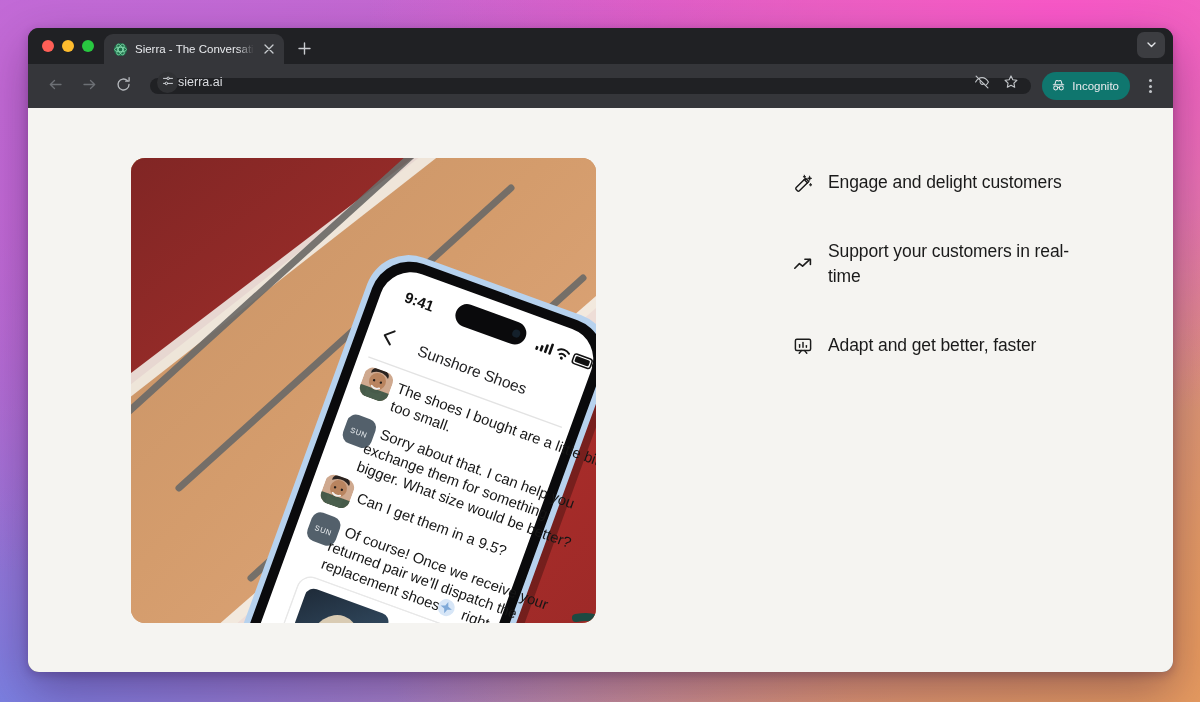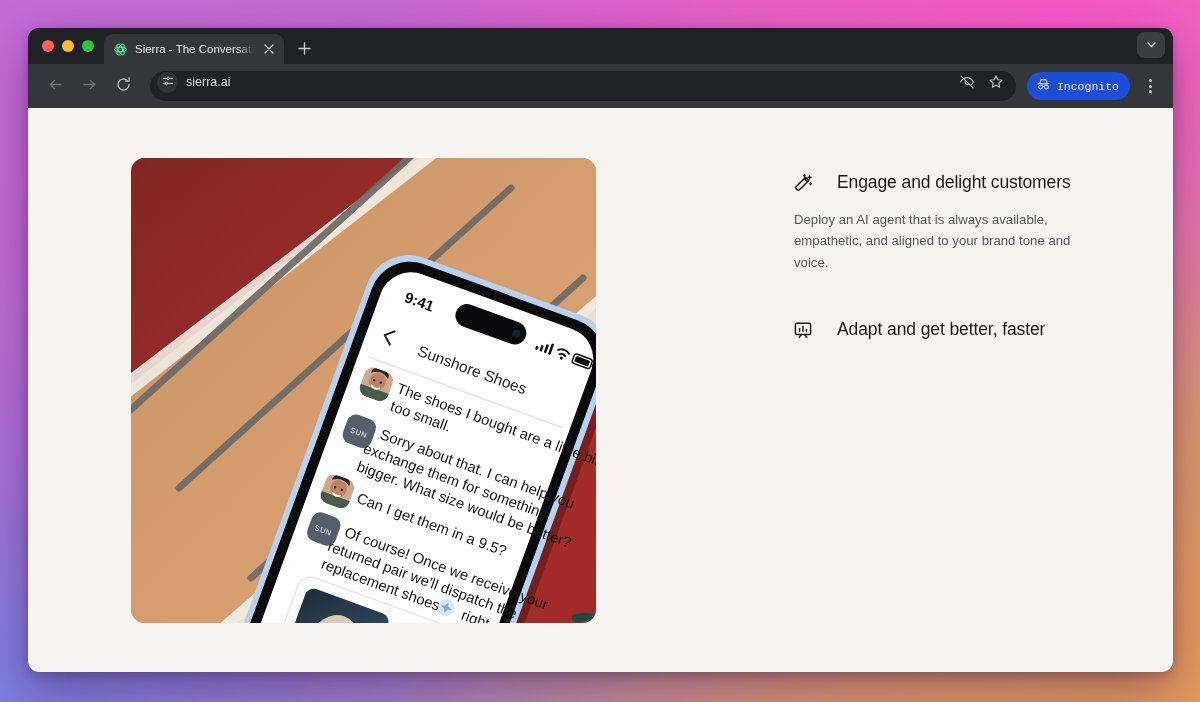--- a/index.html
+++ b/index.html
@@ -105,44 +105,43 @@
   }
   .navbtn {
     width: 30px; height: 30px; border-radius: 50%;
     display: flex; align-items: center; justify-content: center;
     color: #b6b9bd;
   }
   .navbtn.disabled { color: #6d7075; }
 
   .omnibox {
     flex: 1 1 auto;
-    height: 30px;
+    height: 16px;
     margin-left: 8px;
     background: #202124;
     border-radius: 15px;
     display: flex;
     align-items: center;
     padding: 0 8px 8px 7px;
-    gap: 8px;
     min-width: 0;
   }
   .site-chip {
     width: 21px; height: 21px; border-radius: 50%;
     background: #303134;
     display: flex; align-items: center; justify-content: center;
     flex: 0 0 21px;
   }
   .url { font-size: 12.5px; color: #dadce0; white-space: nowrap; overflow: hidden; }
   .omni-right { margin-left: auto; display: flex; align-items: center; gap: 9px; padding-right: 2px; }
   .omni-icon { width: 20px; height: 20px; display: flex; align-items: center; justify-content: center; color: #c2c5c9; }
 
   .incognito-pill {
-    height: 28px; border-radius: 14px; background: #1d4ed8;
+    height: 28px; border-radius: 14px; background: #0f766e;
     display: flex; align-items: center; gap: 6px;
-    padding: 0 11px 0 9px; margin-left: 7px; font-family: Liberation Mono, monospace;
+    padding: 0 11px 0 9px; margin-left: 7px;
   }
   .incognito-pill span { font-size: 11.5px; color: #e8eaed; white-space: nowrap; }
   .kebab {
     width: 26px; height: 28px; margin-left: 3px;
     display: flex; flex-direction: column; align-items: center; justify-content: center; gap: 2.5px;
   }
   .kebab i { width: 3px; height: 3px; border-radius: 50%; background: #c2c5c9; display: block; }
 
   
   .viewport {
@@ -176,22 +175,22 @@
     flex: 1 1 auto;
     padding-left: 197px;
     padding-top: 12px;
     max-width: 580px;
   }
   .feature { margin-bottom: 44px; }
   .feature:last-child { margin-bottom: 8px; }
 
   .feature-head {
     display: flex;
-    align-items: flex-start;
-    gap: 24px;
+    align-items: center;
+    gap: 15px;
     margin-bottom: 14px;
   }
   .feature-icon {
     flex: 0 0 20px;
     width: 20px; height: 20px;
     margin-top: 3px;
     color: #1b1b1b;
     display: block;
   }
   .feature-icon svg { display: block; width: 20px; height: 20px; }
@@ -505,24 +504,32 @@
                 <svg viewBox="0 0 20 20" fill="none" stroke="currentColor" stroke-width="1.45" stroke-linecap="round" stroke-linejoin="round">
                   <path d="M12.6 4.2 L3.2 13.6 a1.4 1.4 0 0 0 0 2 l1.2 1.2 a1.4 1.4 0 0 0 2 0 L15.8 7.4 Z"></path>
                   <path d="M11.2 5.6 L14.4 8.8"></path>
                   <path d="M16.6 2.2 l0.55 1.6 1.6 0.55 -1.6 0.55 -0.55 1.6 -0.55 -1.6 -1.6 -0.55 1.6 -0.55z" fill="currentColor" stroke-width="0.7"></path>
                   <path d="M11.4 1.2 l0.38 1.05 1.05 0.38 -1.05 0.38 -0.38 1.05 -0.38 -1.05 -1.05 -0.38 1.05 -0.38z" fill="currentColor" stroke-width="0.6"></path>
                   <path d="M17.6 9.4 l0.38 1.05 1.05 0.38 -1.05 0.38 -0.38 1.05 -0.38 -1.05 -1.05 -0.38 1.05 -0.38z" fill="currentColor" stroke-width="0.6"></path>
                 </svg>
               </span>
               <span class="feature-title">Engage and delight customers</span>
             </div>
-            <div class="feature-body">Deploy an AI agent that is always available, empathetic, and aligned to your brand tone and voice.</div>
           </div>
 
           <div class="feature">
+            <div class="feature-head">
+              <span class="feature-icon">
+                <svg viewBox="0 0 20 20" fill="none" stroke="currentColor" stroke-width="1.6" stroke-linecap="round" stroke-linejoin="round">
+                  <path d="M1.8 13.2 L6.4 8.6 L9.6 11.2 L16.6 4.6"></path>
+                  <path d="M11.9 4.2 H17.4 V9.4"></path>
+                </svg>
+              </span>
+              <span class="feature-title">Support your customers in real-time</span>
+            </div>
           </div>
 
           <div class="feature">
             <div class="feature-head">
               <span class="feature-icon">
                 <svg viewBox="0 0 20 20" fill="none" stroke="currentColor" stroke-width="1.45" stroke-linecap="round" stroke-linejoin="round">
                   <rect x="2.4" y="3.2" width="15.2" height="11.2" rx="1.5"></rect>
                   <path d="M6.6 11.2 V8.6"></path>
                   <path d="M10 11.2 V6.4"></path>
                   <path d="M13.4 11.2 V9.6"></path>

